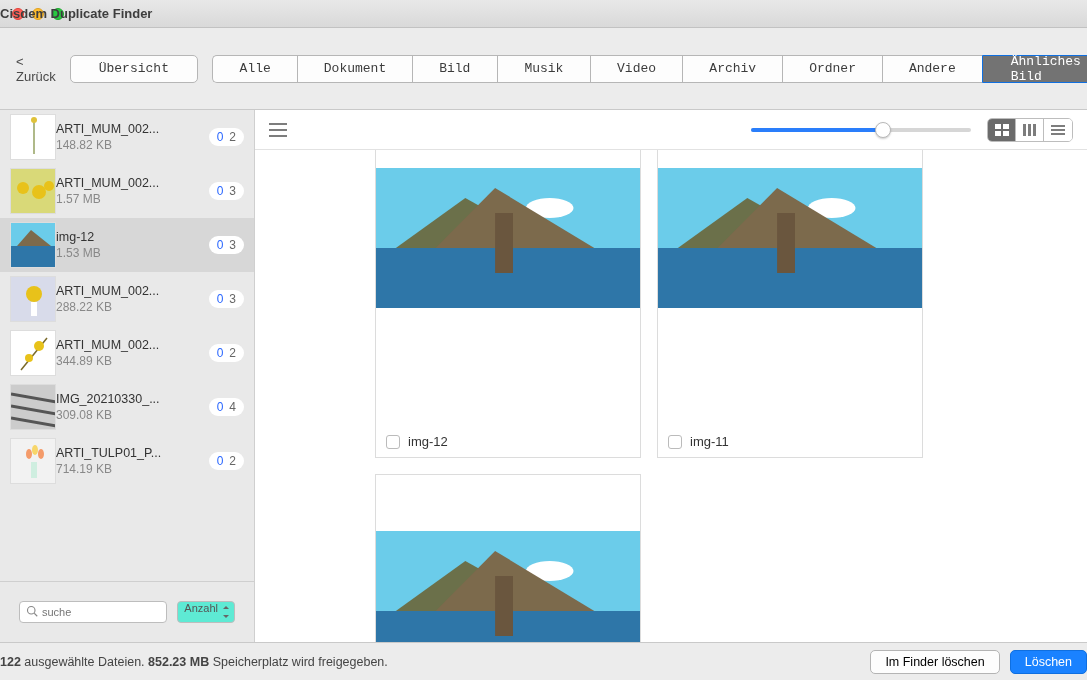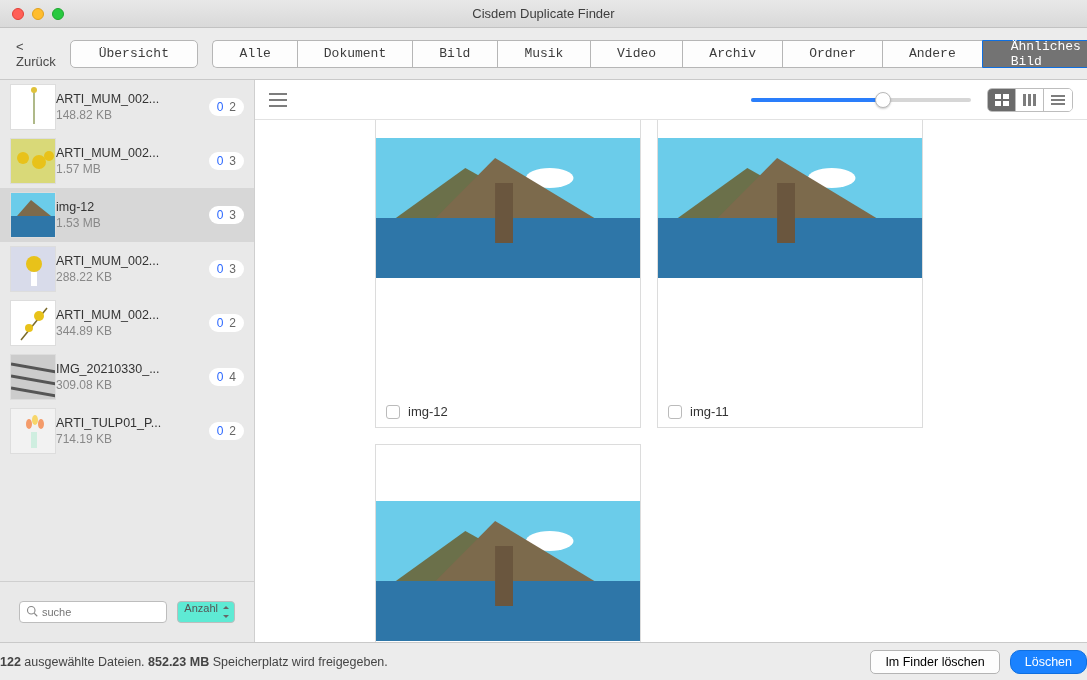--- a/index.html
+++ b/index.html
@@ -5,24 +5,24 @@
 * { box-sizing: border-box; margin: 0; padding: 0; font-family: -apple-system, BlinkMacSystemFont, "Helvetica Neue", Arial, sans-serif; }
 body { width: 1087px; height: 680px; background: #ececec; display: flex; flex-direction: column; overflow: hidden; }
 
 
 .titlebar { height: 28px; background: linear-gradient(#e8e8e8,#d9d9d9); border-bottom: 1px solid #c2c2c2; display: flex; align-items: center; position: relative; }
 .traffic-lights { display: flex; gap: 8px; padding-left: 12px; }
 .tl { width: 12px; height: 12px; border-radius: 50%; }
 .tl.red { background: #ff5f57; border: 0.5px solid #e24138; }
 .tl.yellow { background: #ffbd2e; border: 0.5px solid #e1a11e; }
 .tl.green { background: #28c940; border: 0.5px solid #1fa72f; }
-.titlebar-title { position: absolute; left: 0; right: 0; text-align: center; font-size: 13px; color: #3e3e3e; pointer-events: none; }
-
-
-.toolbar { height: 52px; background: #ececec; border-bottom: 1px solid #c9c9c9; display: flex; align-items: center; padding: 0 16px; gap: 14px; }
+.titlebar-title { position: absolute; left: 0; right: 0; font-size: 13px; color: #3e3e3e; pointer-events: none; font-weight: bold; }
+
+
+.toolbar { height: 82px; background: #ececec; border-bottom: 1px solid #c9c9c9; display: flex; align-items: center; padding: 0 16px; gap: 14px; }
 .back-btn { font-size: 13px; color: #4a4a4a; cursor: pointer; user-select: none; }
 .seg-group { display: flex; }
 .seg-btn { height: 28px; padding: 0 28px; font-size: 13px; color: #3c3c3c; background: #fdfdfd; border: 1px solid #b6b6b6; border-radius: 5px; cursor: pointer; display: flex; align-items: center; font-family: Liberation Mono, monospace; }
 .seg-strip .seg-btn { border-radius: 0; border-right-width: 0; min-width: 72px; justify-content: center; }
 .seg-strip .seg-btn:first-child { border-top-left-radius: 5px; border-bottom-left-radius: 5px; }
 .seg-strip .seg-btn:last-child { border-top-right-radius: 5px; border-bottom-right-radius: 5px; border-right-width: 1px; }
 .seg-btn.active { background: #737373; color: #fff; border-color: #0f6fe0; }
 
 
 .main { flex: 1; display: flex; min-height: 0; }
@@ -70,21 +70,21 @@
 .card-check { width:14px; height:14px; border:1px solid #bbb; border-radius:3px; background:#fff; cursor:pointer; }
 .card.no-border-top { border-top: none; }
 
 
 .island { width:100%; height:140px; }
 
 
 .footer { height: 38px; background: #ececec; border-top: 1px solid #c9c9c9; display:flex; align-items:center; padding: 0 0; gap: 10px; font-size: 12.5px; color: #444; }
 .footer .spacer { flex:1; }
 .footer-btn { height: 24px; padding: 0 14px; font-size: 12.5px; border: 1px solid #b4b4b4; background: #fdfdfd; border-radius: 5px; cursor: pointer; }
-.footer-btn.primary { background: #1a82ff; color:#fff; border-color:#0f6fe0;border-radius:10px; }
+.footer-btn.primary { background: #1a82ff; color:#fff; border-color:#0f6fe0; }
 </style>
 </head>
 <body>
 
 <div class="titlebar">
   <div class="traffic-lights">
     <div class="tl red"></div>
     <div class="tl yellow"></div>
     <div class="tl green"></div>
   </div>

